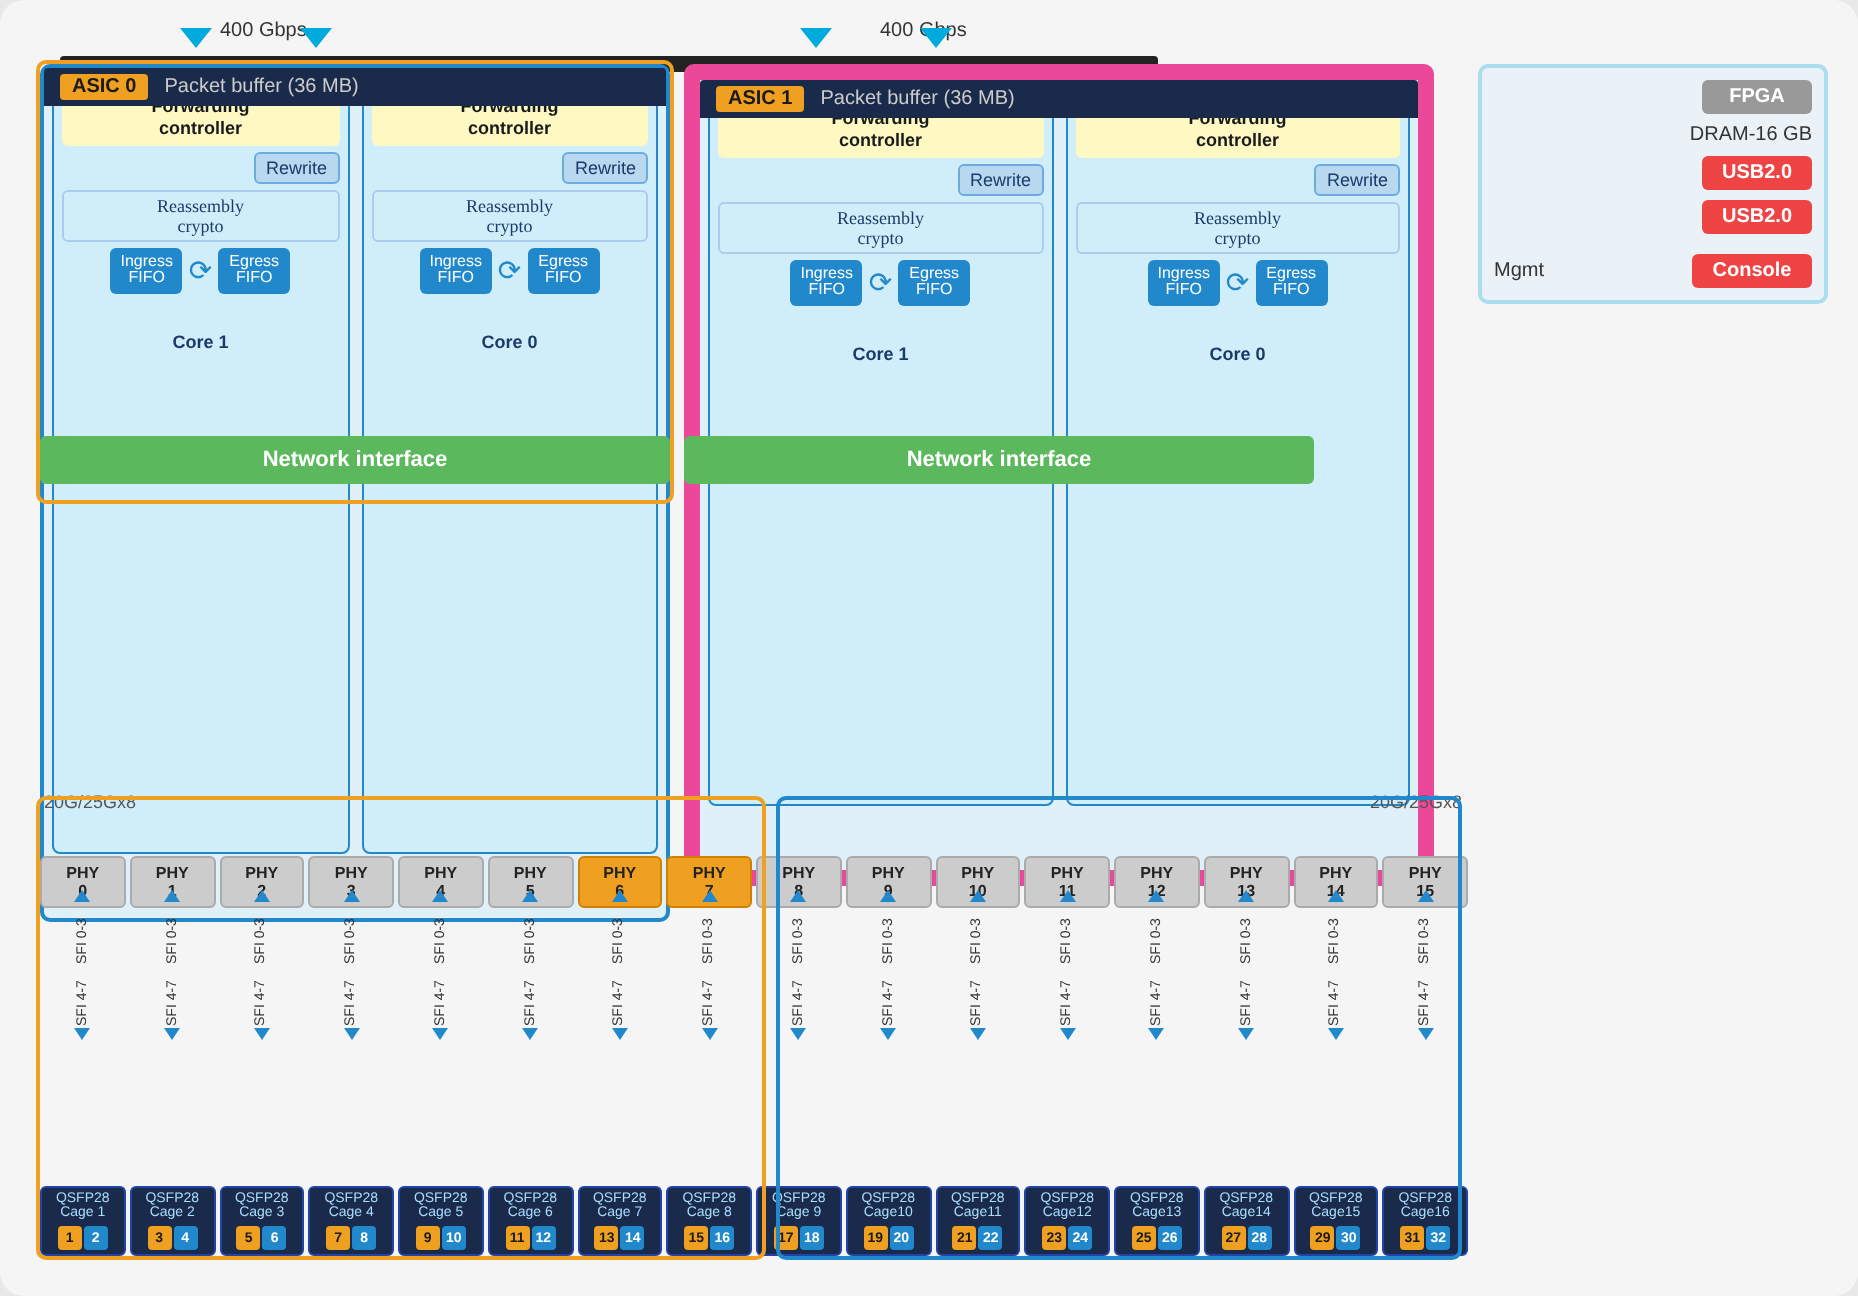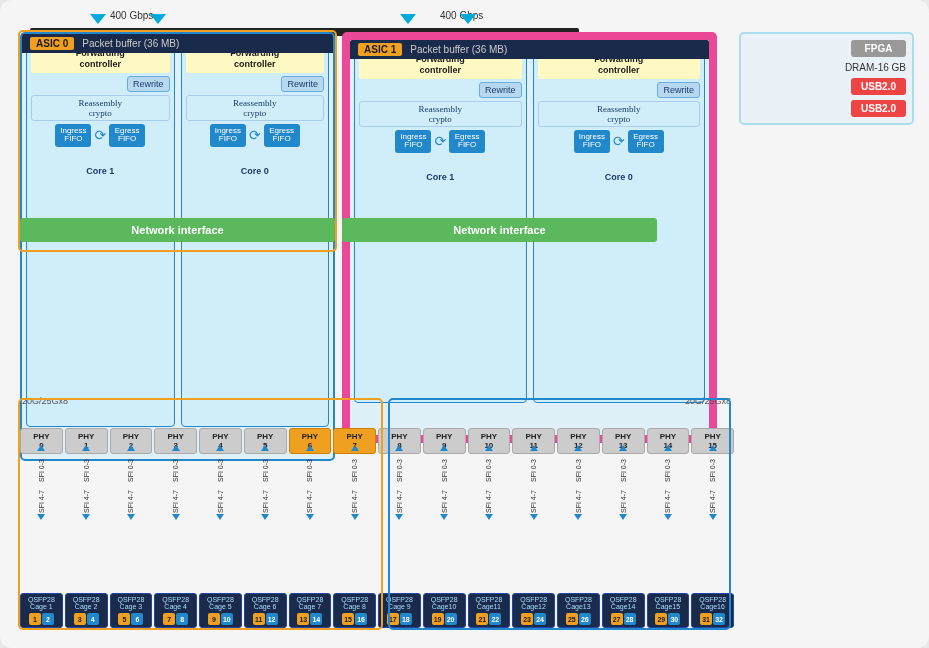--- a/index.html
+++ b/index.html
@@ -395,20 +395,24 @@
         <div class="cpu-row">
           <span class="cpu-label-text">DRAM-16 GB</span>
         </div>
         <div class="cpu-row">
           <span style="flex:1;"></span>
           <div class="chip-box chip-dark">USB2.0</div>
         </div>
         <div class="cpu-row">
           <span style="flex:1;"></span>
           <div class="chip-box chip-dark">USB2.0</div>
+        </div>
+        <div class="mgmt-row">
+          <span class="mgmt-label">Mgmt</span>
+          <div class="chip-box chip-dark" style="min-width:60px;">Console</div>
         </div>
       </div>
     </div>
 
     <div class="speed-label-left">20G/25Gx8</div>
     <div class="speed-label-right">20G/25Gx8</div>
 
     <div style="position:absolute;top:20px;left:8px;width:319px;height:222px;border:2px solid #f0a020;border-radius:5px;pointer-events:none;"></div>
 
     <div style="position:absolute;bottom:184px;left:10px;right:185px;">

